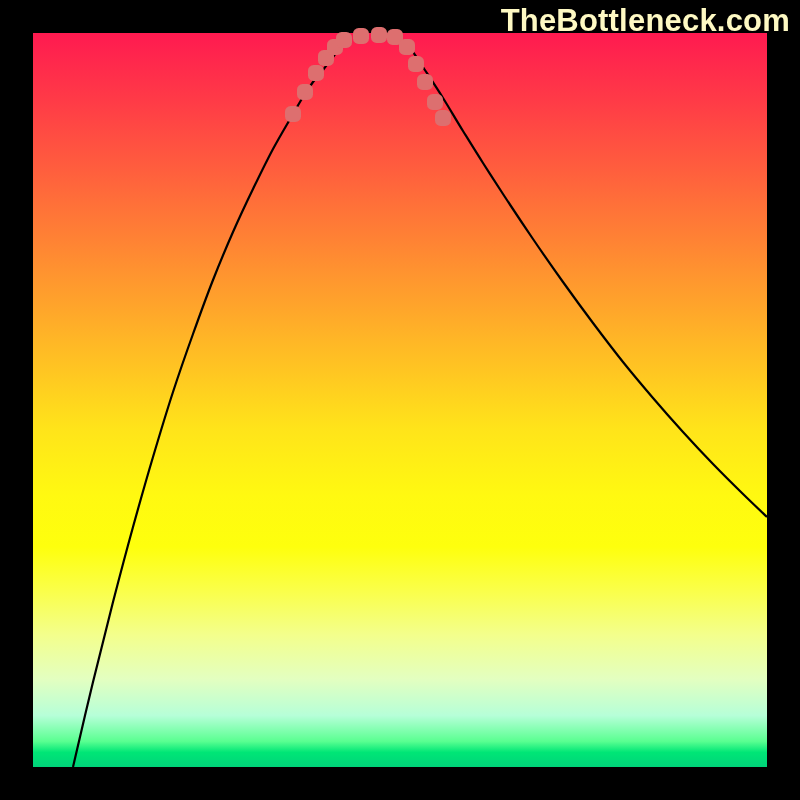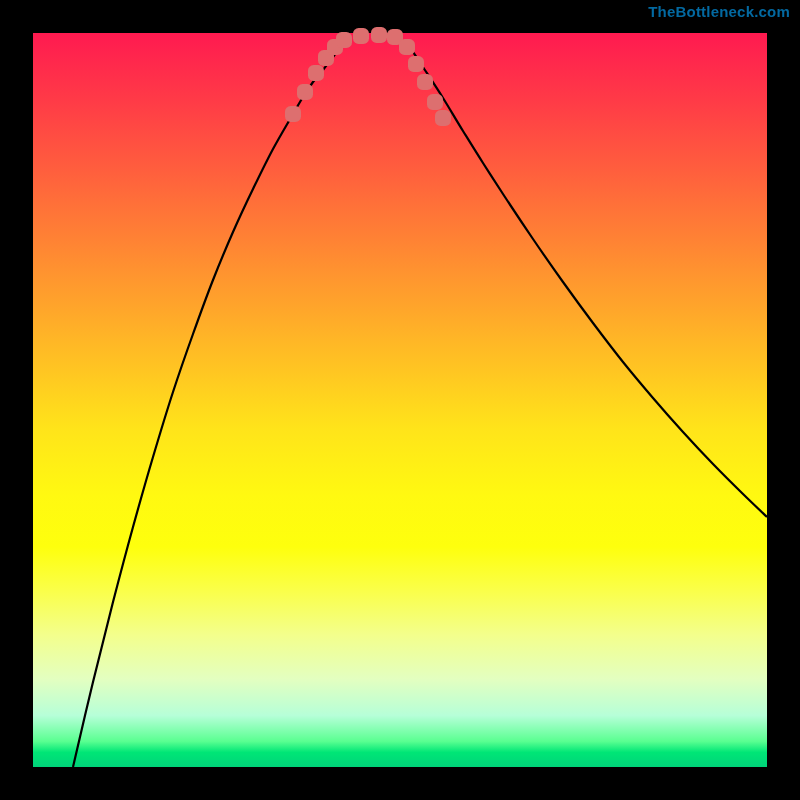--- a/index.html
+++ b/index.html
@@ -40,23 +40,23 @@
       #b6ffd8 93%,
       #5aff91 96.5%,
       #00e676 98%,
       #00d37a 100%);
   }
   .watermark {
     position: absolute;
     top: 3px;
     right: 10px;
     font-family: Arial, Helvetica, sans-serif;
-    font-size: 15px;
+    font-size: 31px;
     font-weight: 600;
-    color: #0369a1;
+    color: #fef9c3;
     letter-spacing: 0.2px;
     user-select: none;
   }
   svg.curve {
     position: absolute;
     left: 0;
     top: 0;
     width: 734px;
     height: 734px;
     overflow: visible;

